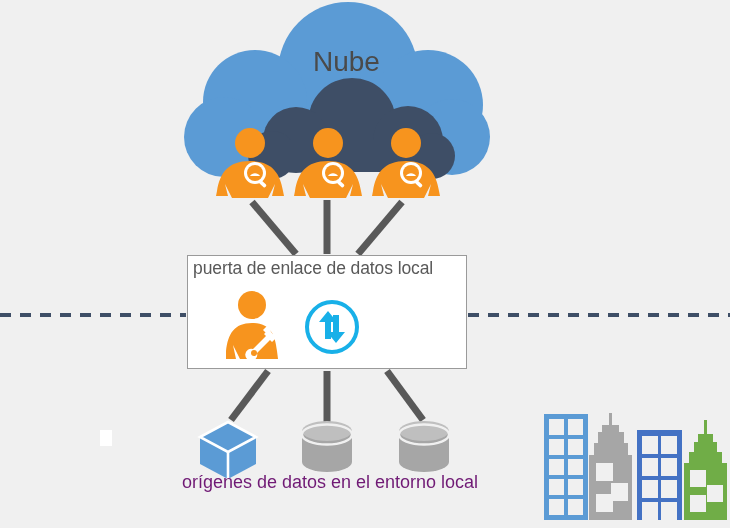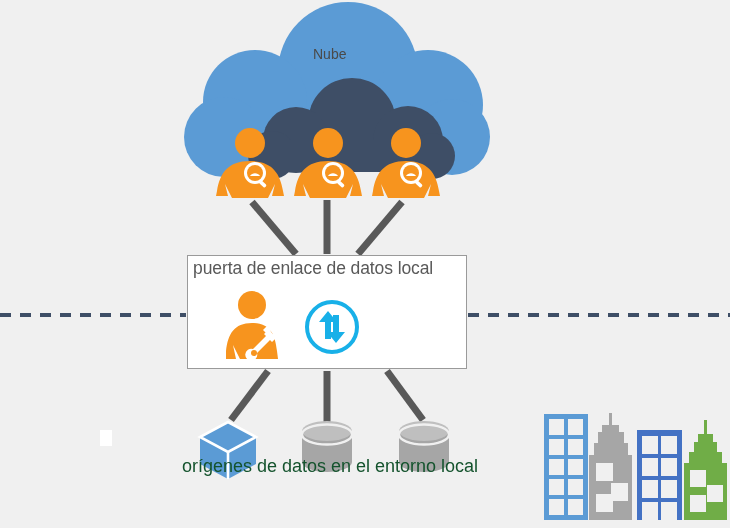--- a/index.html
+++ b/index.html
@@ -67,34 +67,34 @@
     left: 115px;
     top: 10px;
     width: 58px;
     height: 58px;
   }
   
   #cloud-title {
     position: absolute;
     left: 313px;
     top: 46px;
-    font-size: 14px;
+    font-size: 28px;
     color: #4a4a4a;
     z-index: 4;
     white-space: nowrap;
   }
   
   #sources-caption {
     position: absolute;
     left: 160px;
-    top: 456px;
+    top: 472px;
     width: 340px;
     text-align: center;
     font-size: 18px;
-    color: #14532d;
+    color: #701a75;
     white-space: nowrap;
     z-index: 5;
   }
   
   #white-artifact {
     position: absolute;
     left: 100px;
     top: 430px;
     width: 12px;
     height: 16px;

